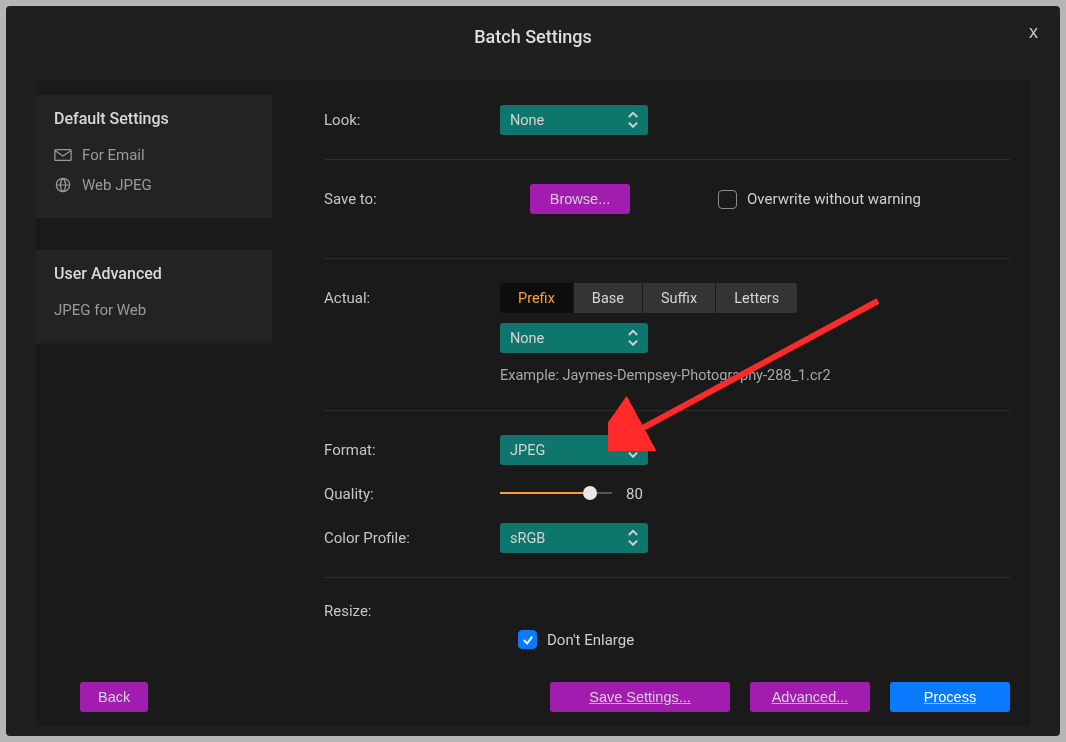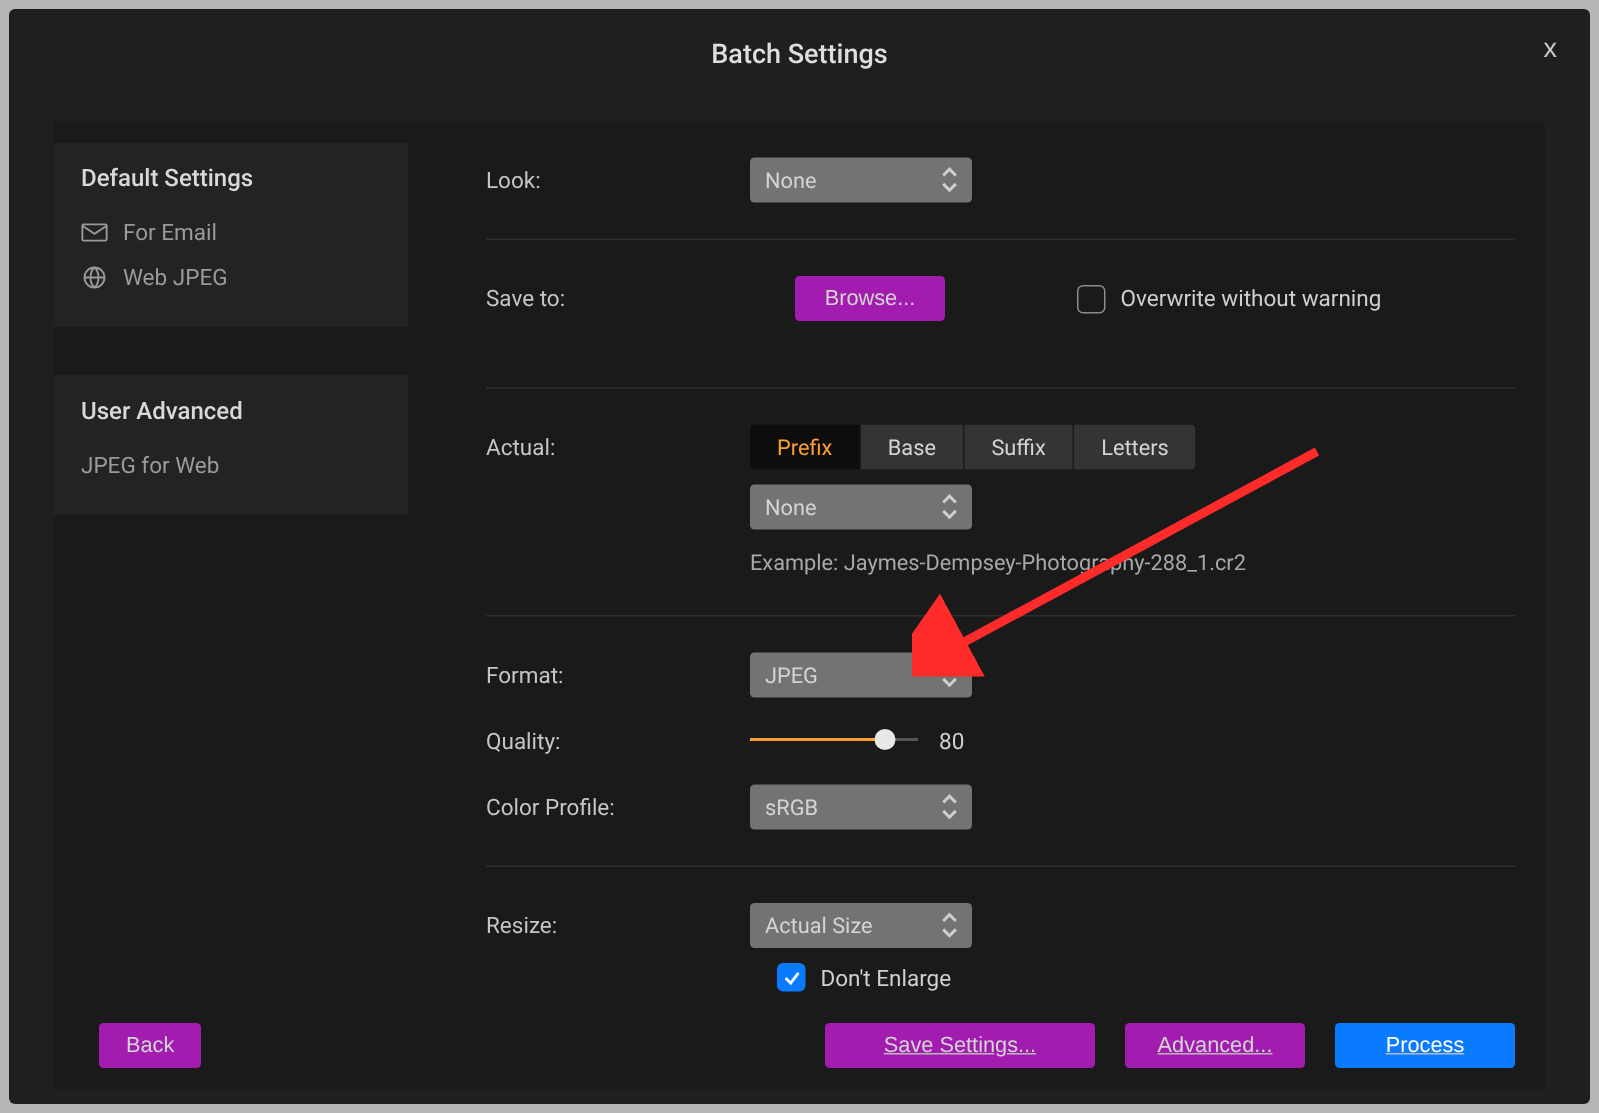--- a/index.html
+++ b/index.html
@@ -82,21 +82,21 @@
       padding: 10px 0;
     }
     .label { width: 176px; color: #c5c5c5; }
     .sep {
       border: none;
       border-top: 1px solid #2e2e2e;
       margin: 14px 0;
     }
     .select {
       position: relative;
-      background: #737373;
+      background: #0f766e;
       border-radius: 3px;
       height: 30px;
       display: flex;
       align-items: center;
       padding: 0 30px 0 10px;
       color: #d4d4d4;
       font-size: 14.5px;
       min-width: 148px;
       cursor: pointer;
     }
@@ -185,21 +185,21 @@
       right: 20px;
       display:flex;
       gap: 20px;
       text-decoration: underline;
     }
     .bottom-bar .btn { min-width: 120px; }
     .btn.primary { background:#0a7bff; color:#fff; }
     .btn.wide { min-width: 180px; }
     .back-btn {
       position:absolute;
-      bottom:14px; left:30px;
+      bottom:14px; left:44px;
     }
     .arrow {
       position:absolute;
       pointer-events:none;
     }
   </style>
 </head>
 <body>
 
 <div class="window">
@@ -323,26 +323,20 @@
           <svg class="chev" viewBox="0 0 10 14">
               <path d="M2 5 L5 2 L8 5 M2 9 L5 12 L8 9" stroke="#cfcfcf" stroke-width="1.4" fill="none"></path>
             </svg>
         </div>
       </div>
 
       <hr class="sep">
 
       <div class="row">
         <div class="label">Resize:</div>
-        <div class="select">
-          <span>Actual Size</span>
-          <svg class="chev" viewBox="0 0 10 14">
-              <path d="M2 5 L5 2 L8 5 M2 9 L5 12 L8 9" stroke="#cfcfcf" stroke-width="1.4" fill="none"></path>
-            </svg>
-        </div>
       </div>
       <div class="row" style="padding-top:0;">
         <div class="label"></div>
         <div class="check-wrap">
           <span class="checkbox checked">
             <svg viewBox="0 0 14 14" width="12" height="12">
                 <path d="M2 7 L6 11 L12 3"></path>
               </svg>
           </span>
           <span>Don't Enlarge</span>

